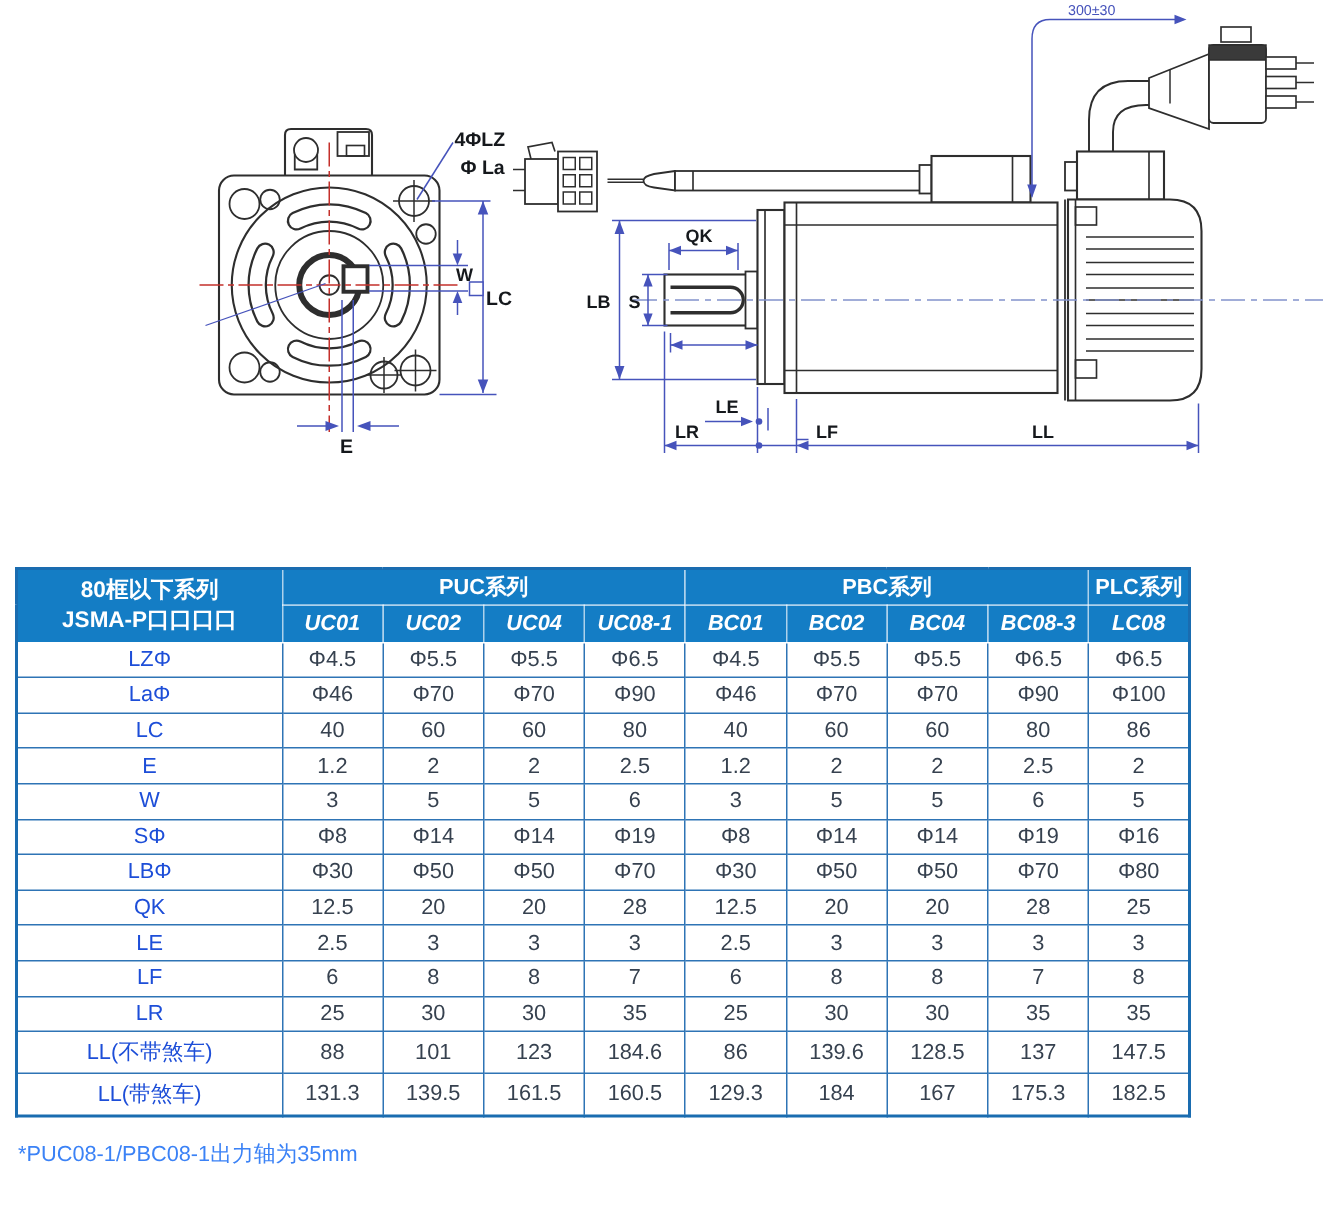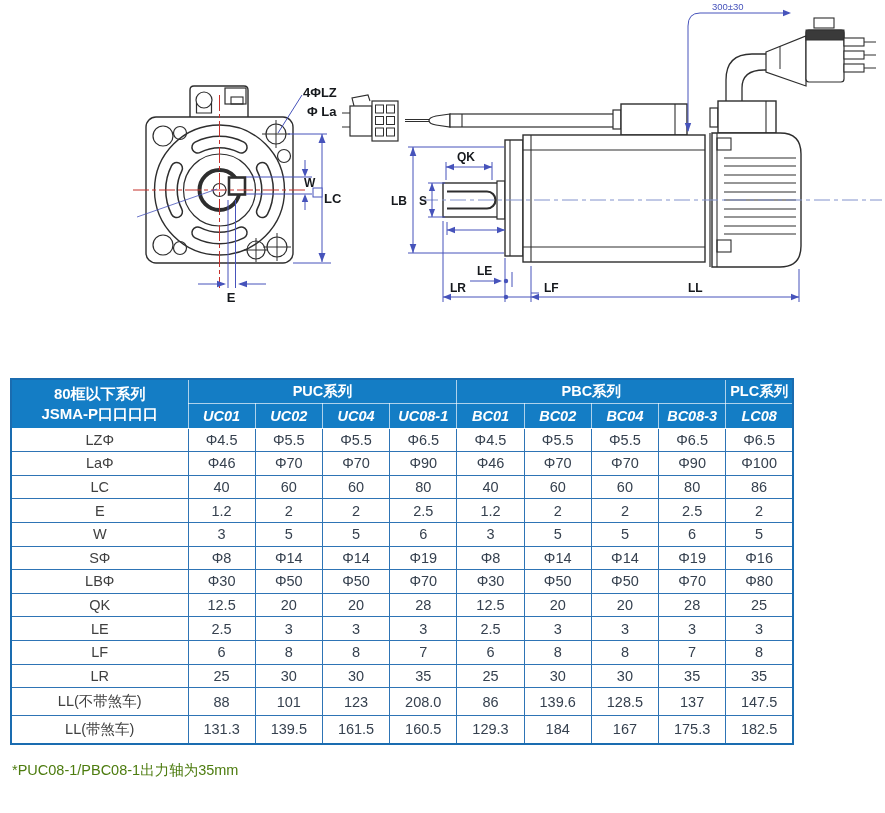--- a/index.html
+++ b/index.html
@@ -22,22 +22,22 @@
     border:1px solid rgba(255,255,255,.65);
     padding:0;text-align:center;vertical-align:middle;
   }
   table.spec thead tr.series-row{height:24px;}
   table.spec thead tr.model-row{height:25px;font-style:italic;}
   table.spec th.corner{font-size:15px;line-height:1.3;}
   table.spec tbody td{
     background:#ffffff;border:1px solid #2e74b5;text-align:center;vertical-align:middle;
     font-size:14.5px;color:#36414f;padding:0;
   }
-  table.spec tbody td.rowlabel{color:#404040;font-weight:500;}
-  .footnotes{position:absolute;left:12px;top:760px;font-size:14.5px;color:#4d7c0f;line-height:1.45;}
+  table.spec tbody td.rowlabel{color:#1d4ed8;font-weight:500;}
+  .footnotes{position:absolute;left:12px;top:760px;font-size:14.5px;color:#3b82f6;line-height:1.45;}
 </style>
 </head>
 <body>
 
 <div class="drawing-wrap">
 <svg width="885" height="368" viewBox="0 0 885 368" xmlns="http://www.w3.org/2000/svg">
 
   <g stroke="#2e2e2e" fill="none" stroke-width="1.4">
 
     <path d="M190,117 V90 q0,-4 4,-4 h50 q4,0 4,4 v27"></path>
@@ -395,21 +395,21 @@
           <td>30</td>
           <td>30</td>
           <td>35</td>
           <td>35</td>
         </tr>
         <tr>
           <td class="rowlabel">LL(不带煞车)</td>
           <td>88</td>
           <td>101</td>
           <td>123</td>
-          <td>208.0</td>
+          <td>184.6</td>
           <td>86</td>
           <td>139.6</td>
           <td>128.5</td>
           <td>137</td>
           <td>147.5</td>
         </tr>
         <tr>
           <td class="rowlabel">LL(带煞车)</td>
           <td>131.3</td>
           <td>139.5</td>

